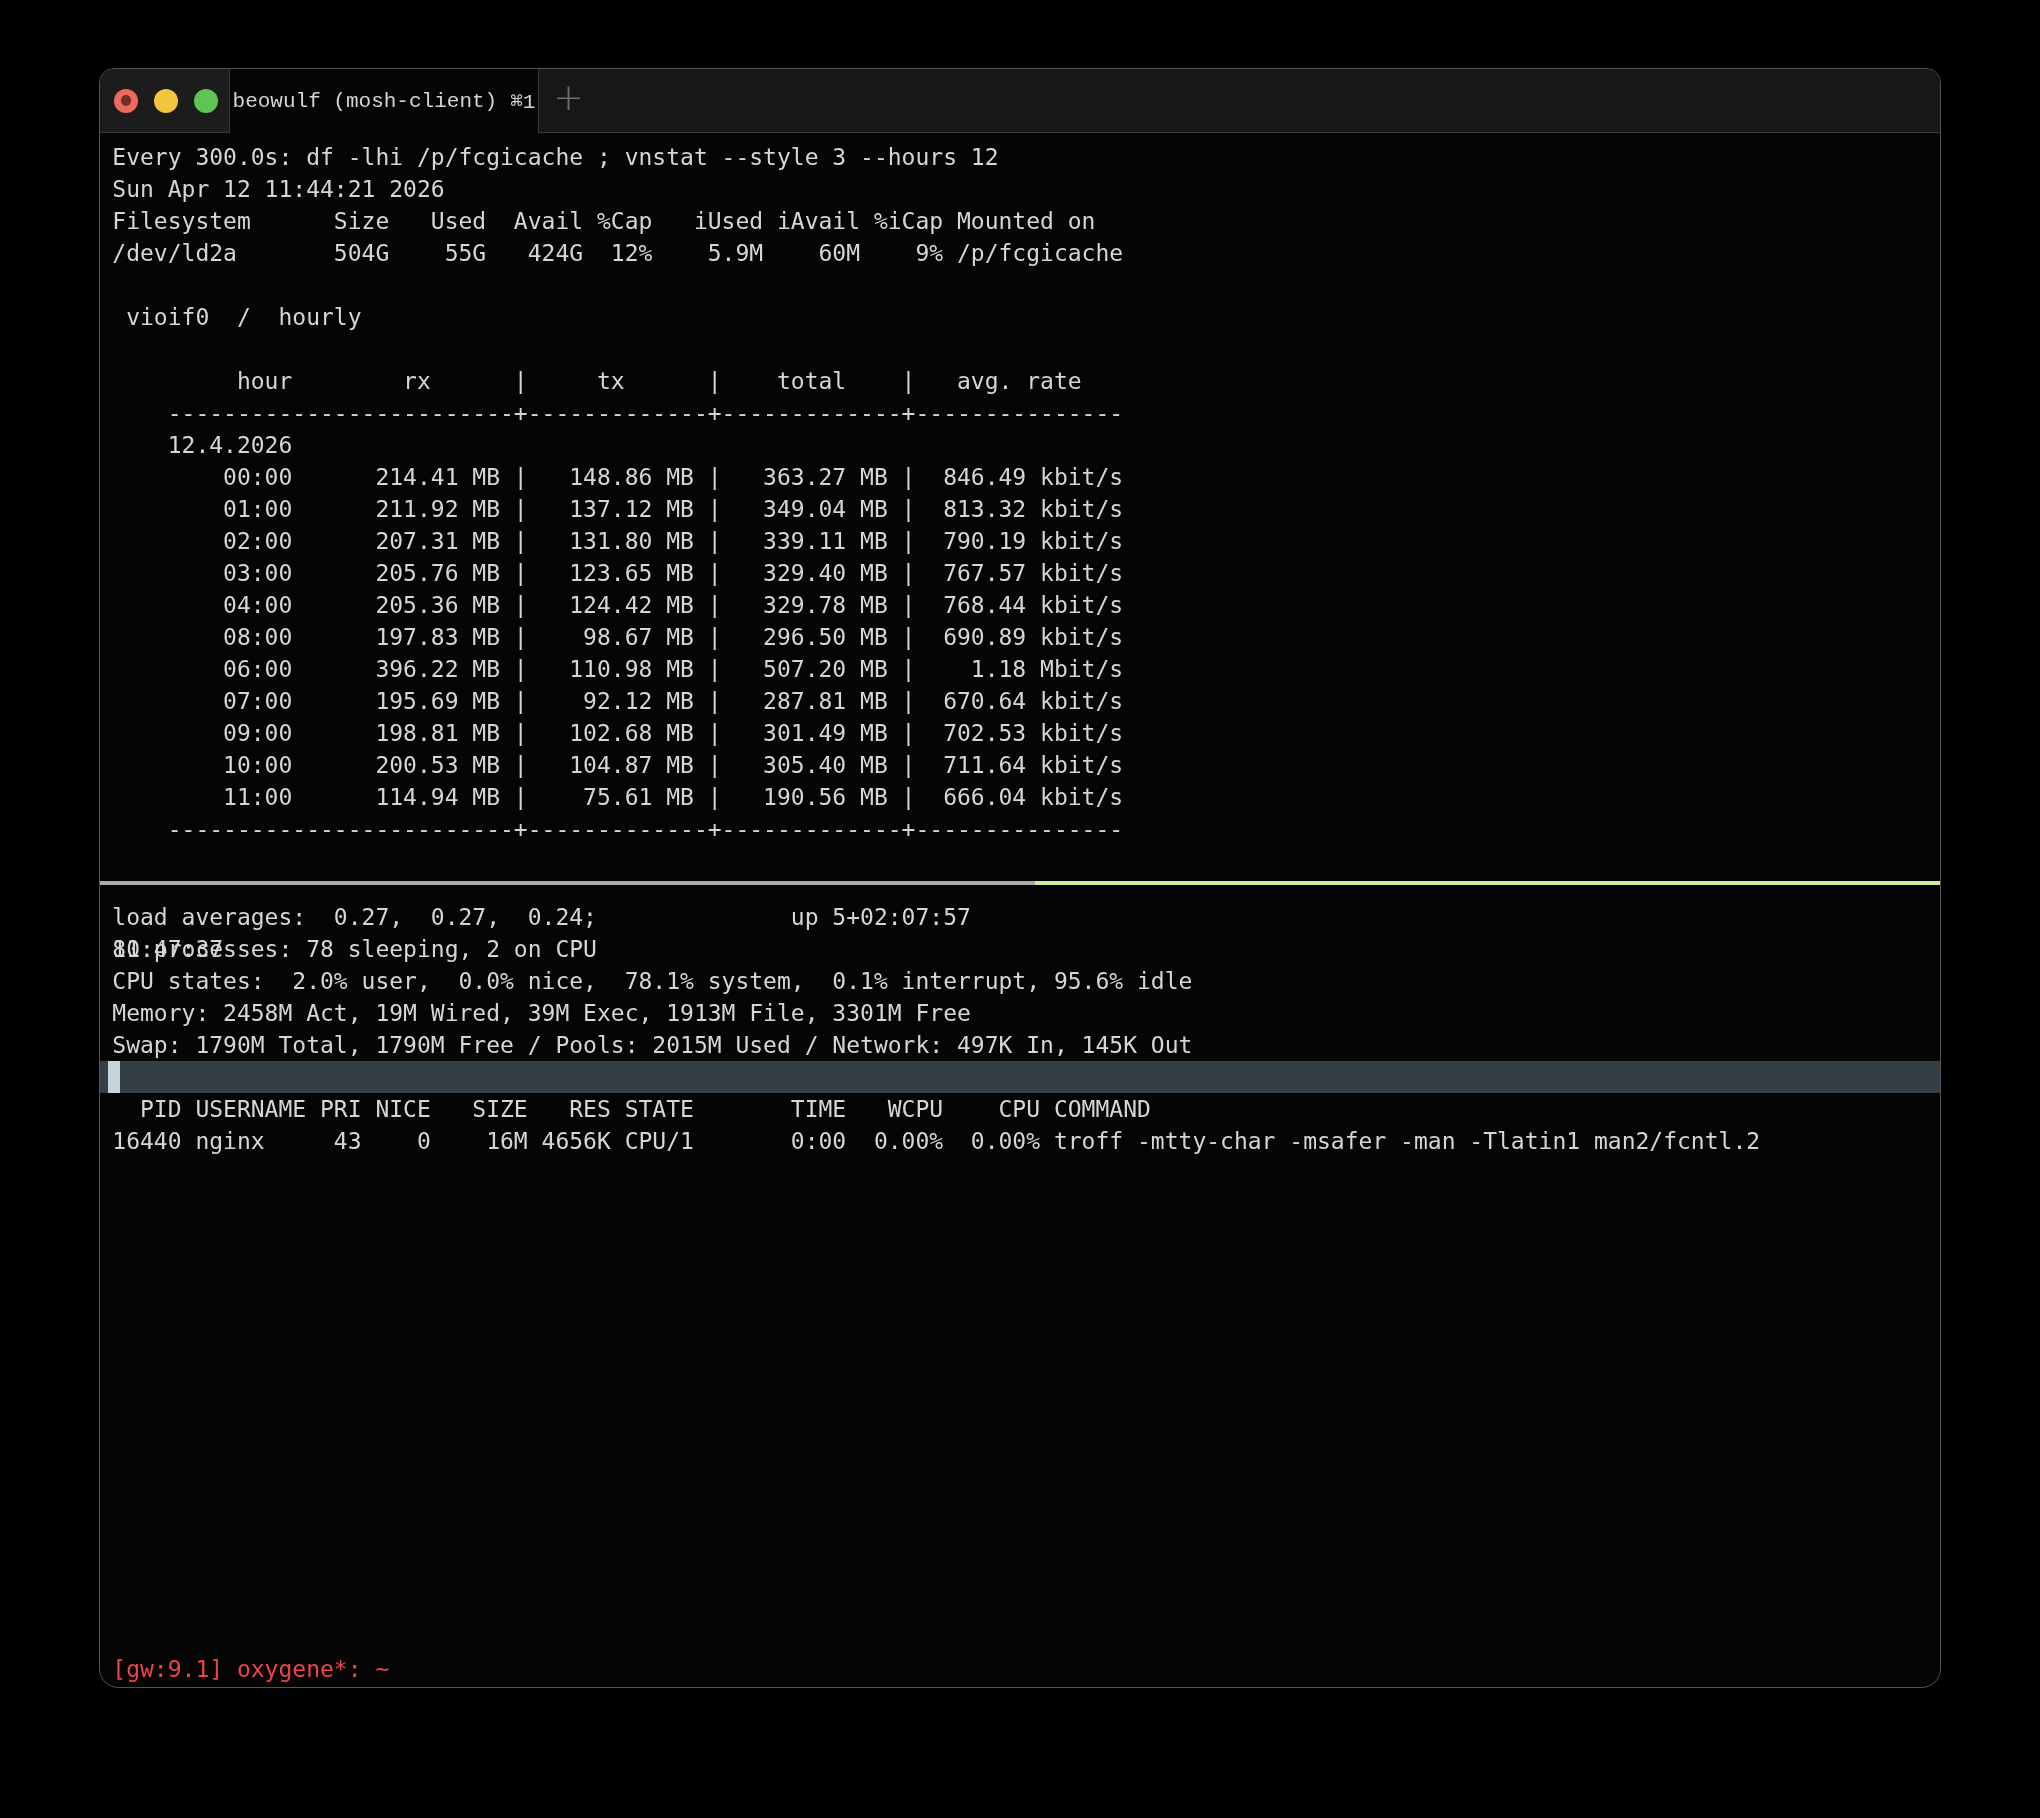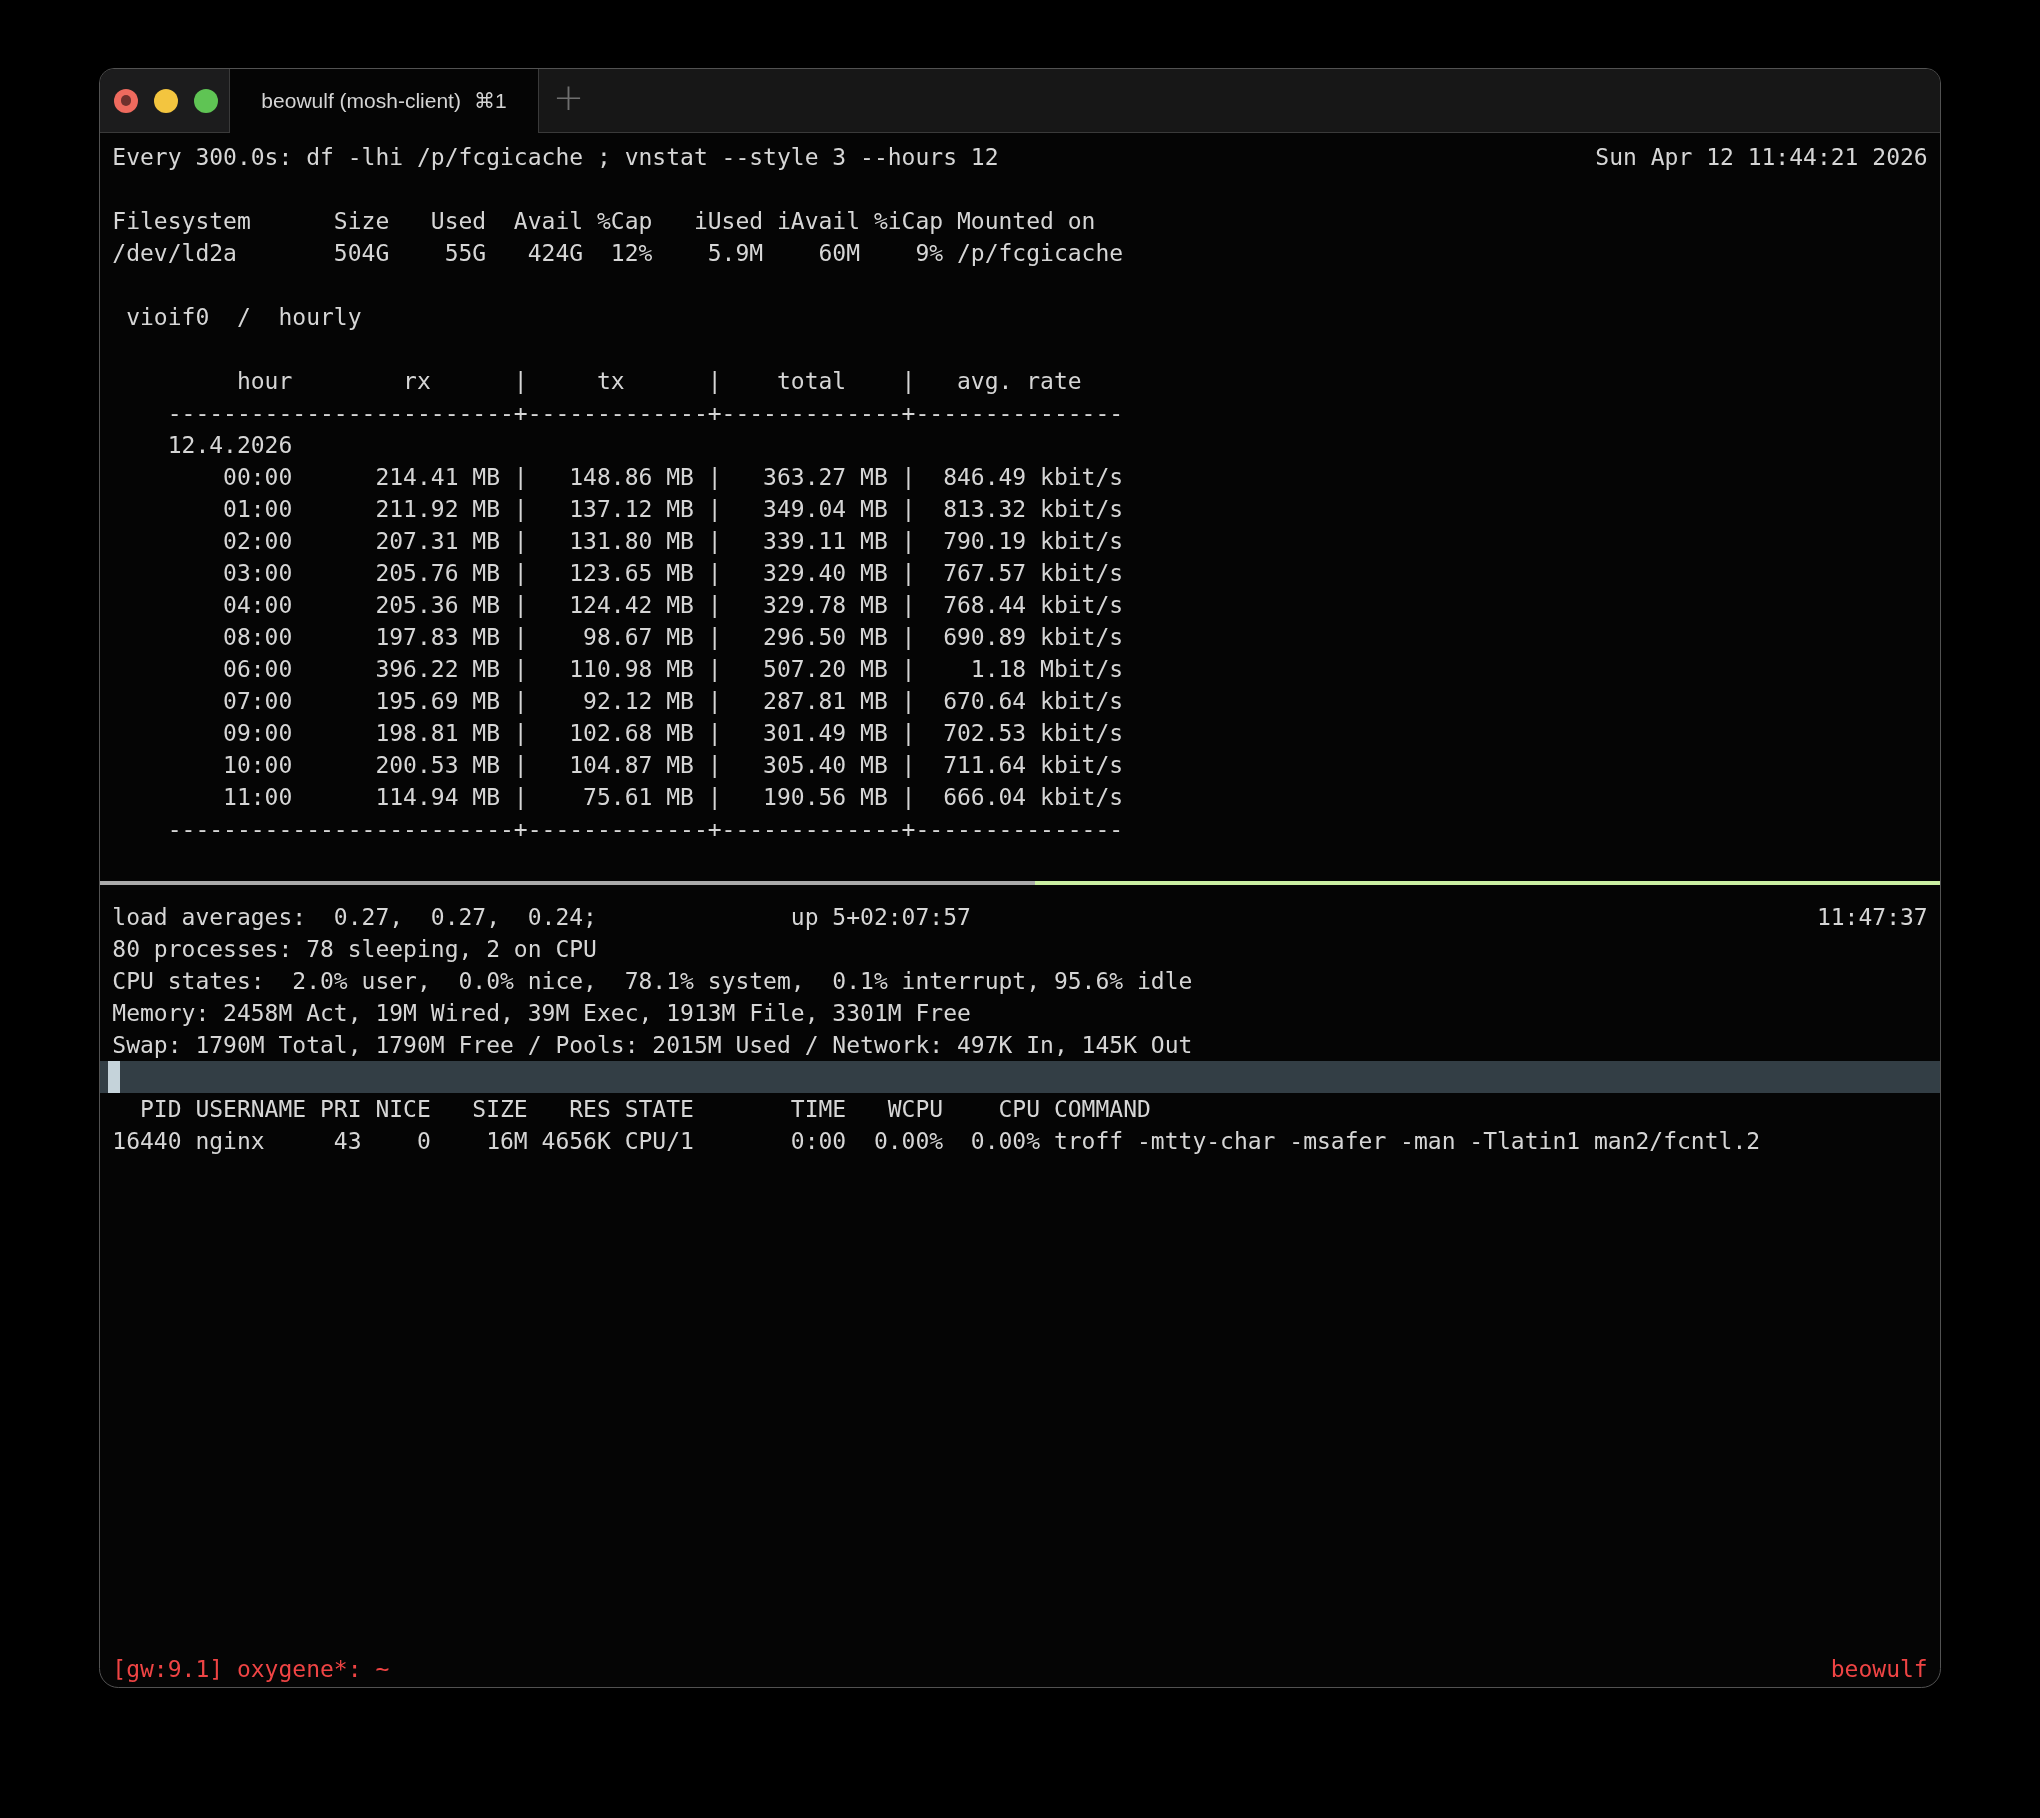--- a/index.html
+++ b/index.html
@@ -55,21 +55,21 @@
   .light-yellow { background: #f3c53f; }
   .light-green  { background: #5fc454; }
 
   .tab-active {
     width: 308px;
     display: flex;
     align-items: center;
     justify-content: center;
     gap: 13px;
     background: #050505;
-    font-family: Liberation Sans, sans-serif;
+    font-family: Liberation Mono, monospace;
     font-size: 21px;
     color: #d4d4d4;
     white-space: nowrap;
   }
   .tab-rest {
     flex: 1;
     box-sizing: border-box;
     background: #171717;
     border-left: 0.9px solid #3a3a3a;
     border-bottom: 0.9px solid #3a3a3a;
@@ -97,20 +97,21 @@
     font-family: "DejaVu Sans Mono", "Liberation Mono", monospace;
     font-size: 23px;
     line-height: 32px;
     color: #d6d6d6;
     overflow: hidden;
   }
   .tline {
     white-space: pre;
     height: 32px;
     flex-shrink: 0;
+    flex-direction: column;
   }
   .split {
     display: flex;
     justify-content: space-between;
   }
   .split > span { white-space: pre; }
 
   
   .rule {
     height: 3.5px;

